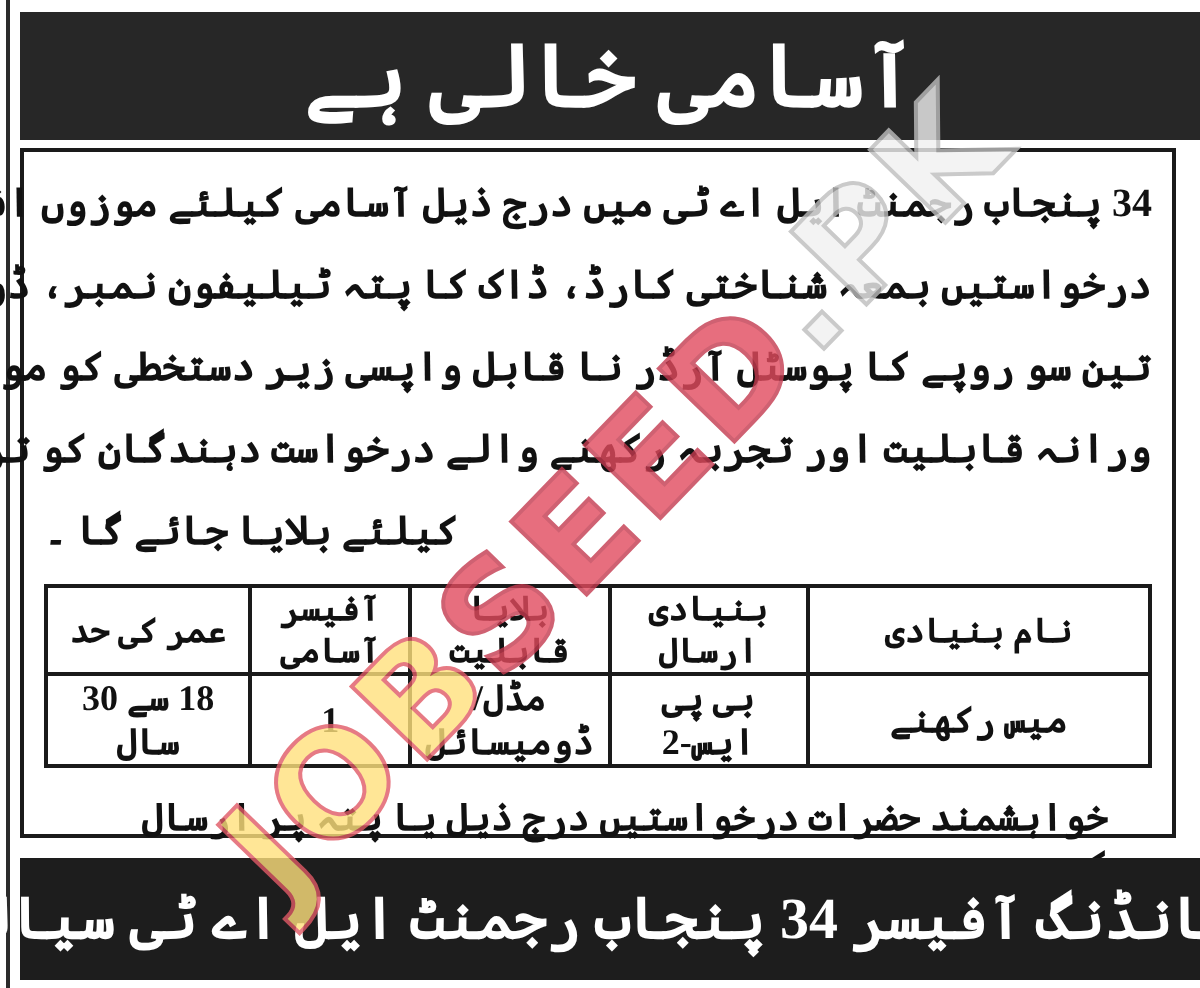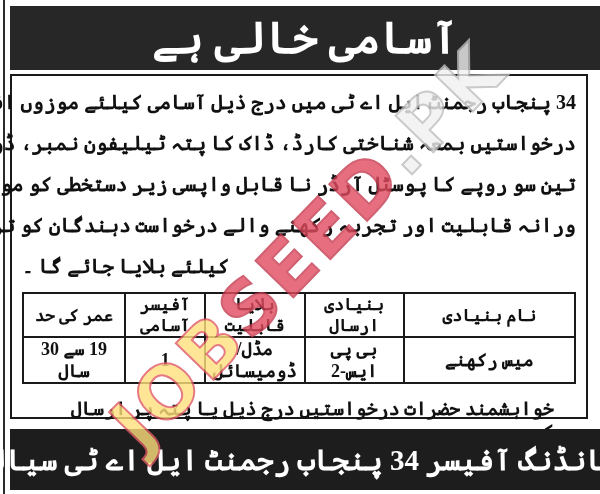--- a/index.html
+++ b/index.html
@@ -109,21 +109,21 @@
         <th>آفیسر آسامی</th>
         <th>عمر کی حد</th>
       </tr>
     </thead>
     <tbody>
       <tr>
         <td>میس رکھنے</td>
         <td>بی پی ایس-2</td>
         <td>مڈل/ڈومیسائل</td>
         <td>1</td>
-        <td>19 سے 30 سال</td>
+        <td>18 سے 30 سال</td>
       </tr>
     </tbody>
   </table>
 
   <div class="footer-note">خواہشمند حضرات درخواستیں درج ذیل یا پتہ پر ارسال کریں ۔</div>
 </div>
 
 <div class="address-bar">
   <span class="address-text">ایڈریس کمانڈنگ آفیسر 34 پنجاب رجمنٹ ایل اے ٹی سیالکوٹ کینٹ</span>
 </div>

